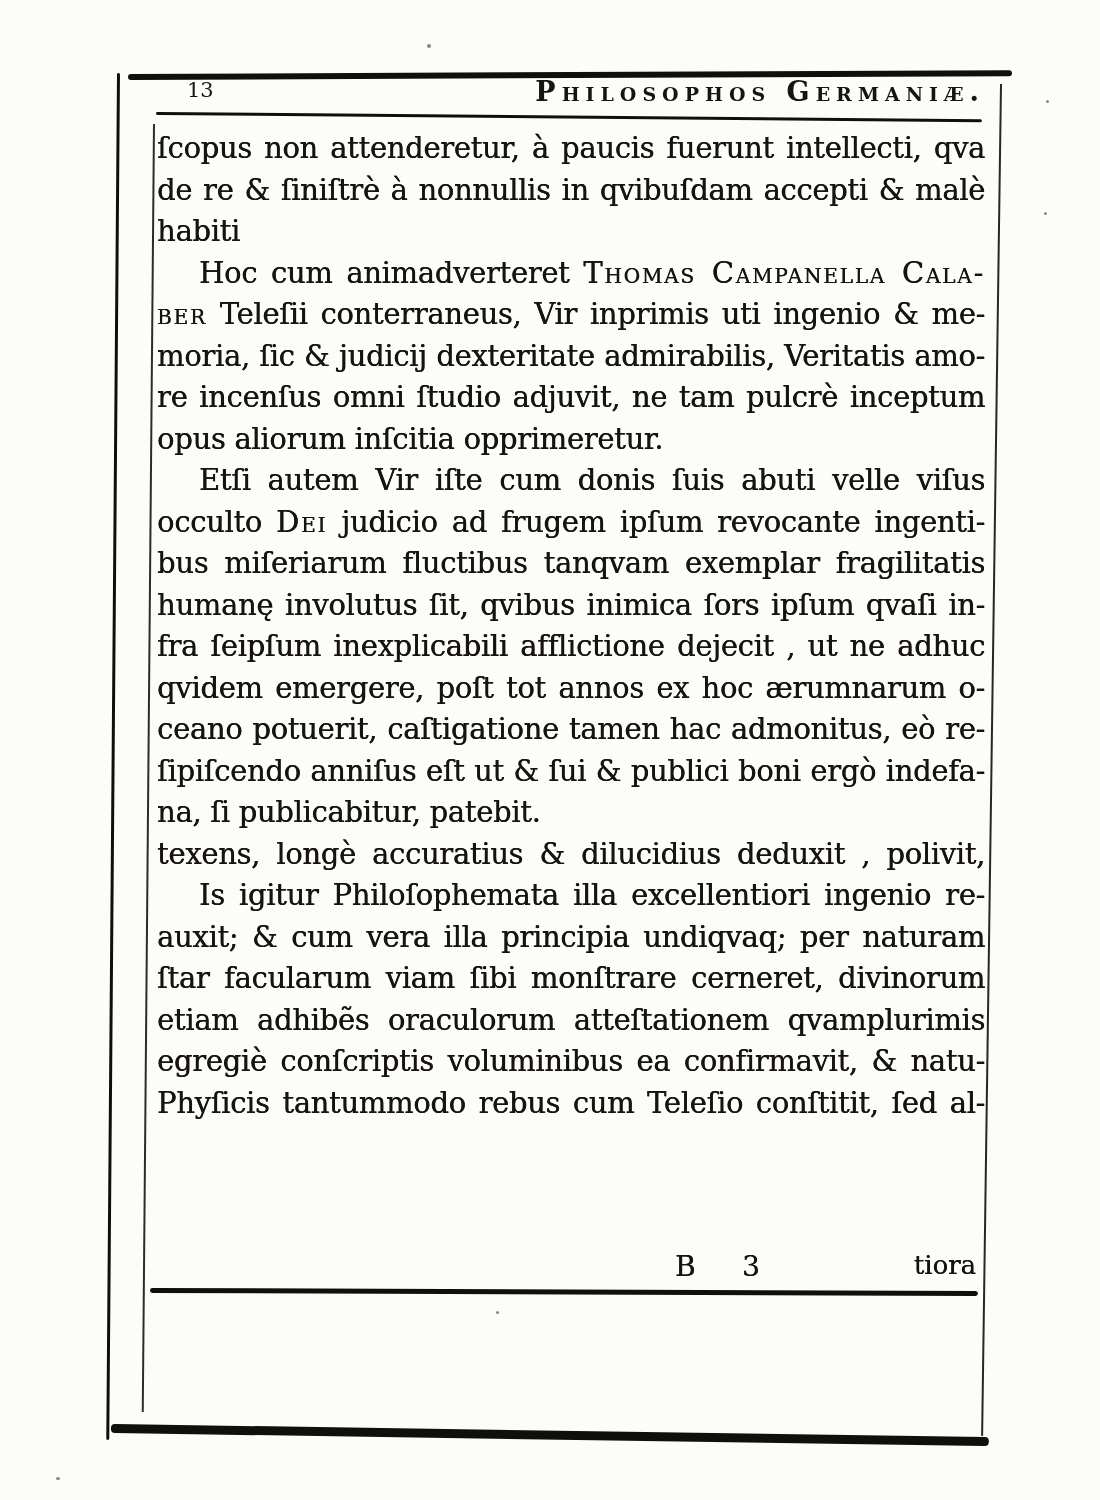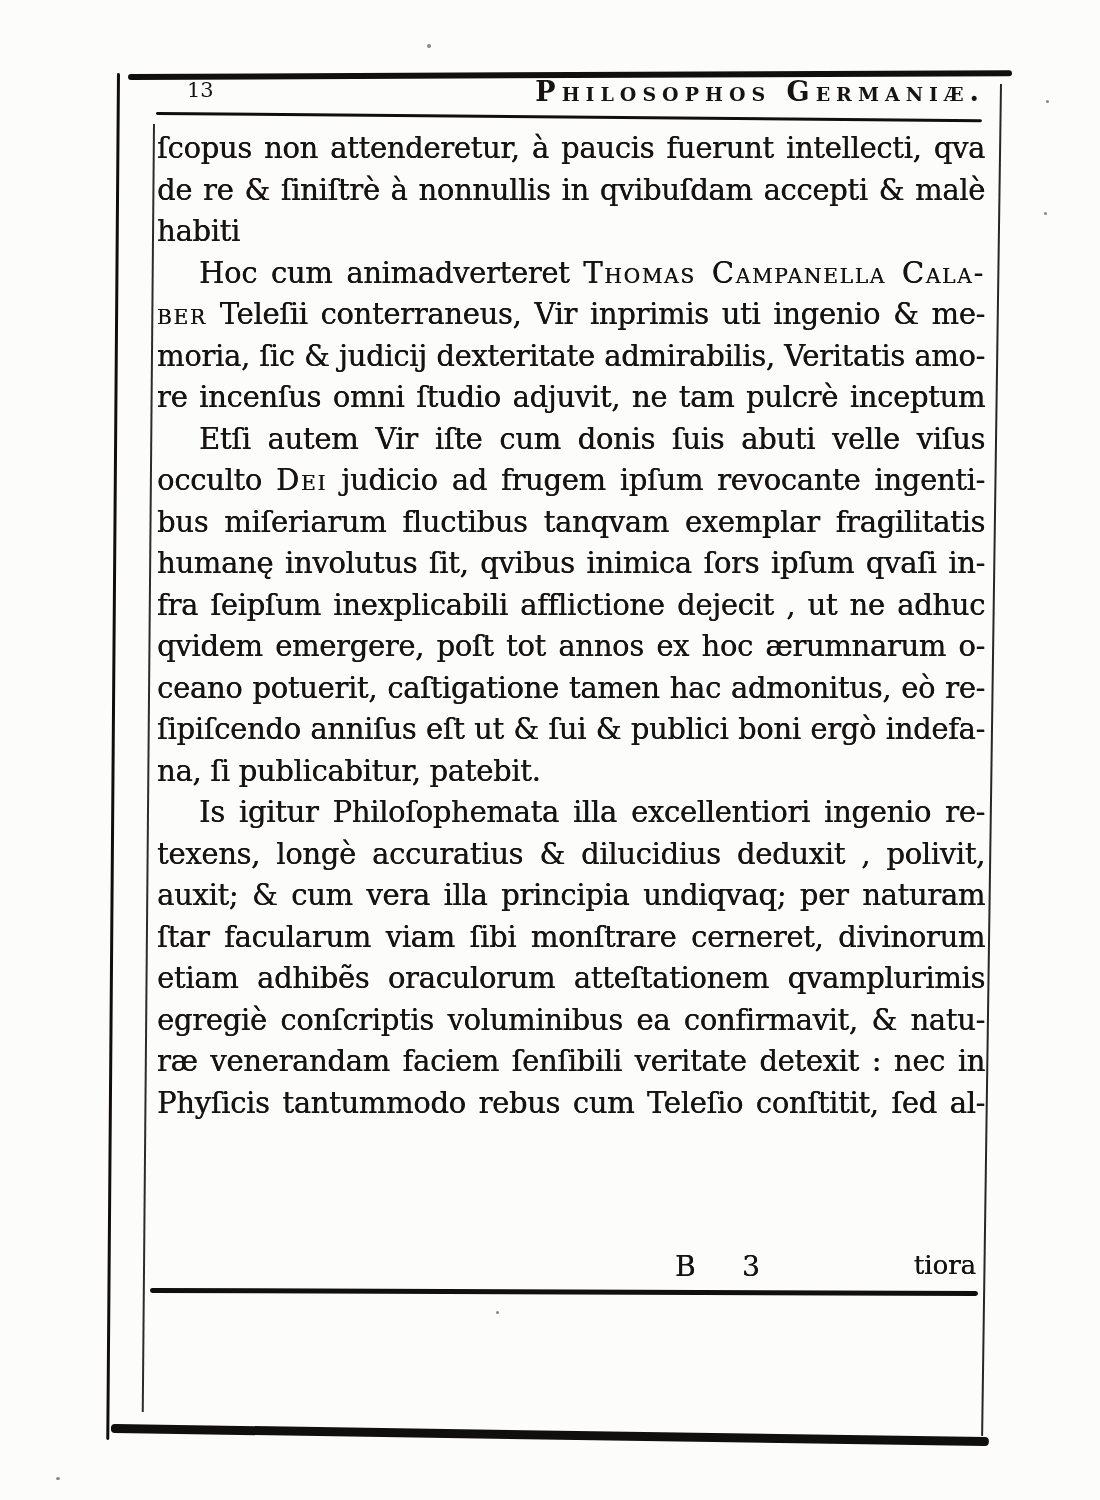--- a/index.html
+++ b/index.html
@@ -73,36 +73,36 @@
   <div class="running-header">Philosophos Germaniæ.</div>
 
   <div class="text-block">
       <div class="line"><span>ſcopus non attenderetur, à paucis fuerunt intellecti, qva</span></div>
       <div class="line"><span>de re &amp; ſiniſtrè à nonnullis in qvibuſdam accepti &amp; malè</span></div>
       <div class="line last"><span>habiti</span></div>
       <div class="line ind"><span>Hoc cum animadverteret </span><span class="sc">Thomas Campanella Cala-</span></div>
       <div class="line"><span class="sc">ber</span><span> Teleſii conterraneus, Vir inprimis uti ingenio &amp; me-</span></div>
       <div class="line"><span>moria, ſic &amp; judicij dexteritate admirabilis, Veritatis amo-</span></div>
       <div class="line"><span>re incenſus omni ſtudio adjuvit, ne tam pulcrè inceptum</span></div>
+      <div class="line last"><span>opus aliorum inſcitia opprimeretur.</span></div>
       <div class="line ind"><span>Etſi autem Vir iſte cum donis ſuis abuti velle viſus eſſet,</span></div>
       <div class="line"><span>occulto </span><span class="sc">Dei</span><span> judicio ad frugem ipſum revocante ingenti-</span></div>
       <div class="line"><span>bus miſeriarum fluctibus tanqvam exemplar fragilitatis</span></div>
       <div class="line"><span>humanę involutus ſit, qvibus inimica ſors ipſum qvaſi in-</span></div>
       <div class="line"><span>fra ſeipſum inexplicabili afflictione dejecit , ut ne adhuc</span></div>
       <div class="line"><span>qvidem emergere, poſt tot annos ex hoc ærumnarum o-</span></div>
       <div class="line"><span>ceano potuerit, caſtigatione tamen hac admonitus, eò re-</span></div>
       <div class="line"><span>ſipiſcendo anniſus eſt ut &amp; ſui &amp; publici boni ergò indefa-</span></div>
       <div class="line last"><span>na, ſi publicabitur, patebit.</span></div>
+      <div class="line"><span>texens, longè accuratius &amp; dilucidius deduxit , polivit,</span></div>
       <div class="line ind"><span>Is igitur Philoſophemata illa excellentiori ingenio re-</span></div>
-      <div class="line"><span>texens, longè accuratius &amp; dilucidius deduxit , polivit,</span></div>
       <div class="line"><span>auxit; &amp; cum vera illa principia undiqvaq; per naturam in-</span></div>
       <div class="line"><span>ſtar facularum viam ſibi monſtrare cerneret, divinorum</span></div>
       <div class="line"><span>etiam adhibẽs oraculorum atteſtationem qvamplurimis</span></div>
       <div class="line"><span>egregiè conſcriptis voluminibus ea confirmavit, &amp; natu-</span></div>
-      <div class="line"><span>ræ venerandam faciem ſenſibili veritate detexit : nec in</span></div>
       <div class="line"><span>Phyſicis tantummodo rebus cum Teleſio conſtitit, ſed al-</span></div>
     </div>
 
   <div class="sig-row">
     <span class="sig-mark">B</span>
     <span class="sig-num">3</span>
     <span class="catchword">tiora</span>
   </div>
 
   <div class="speck" style="left:427px;top:44px;width:4px;height:4px;"></div>

